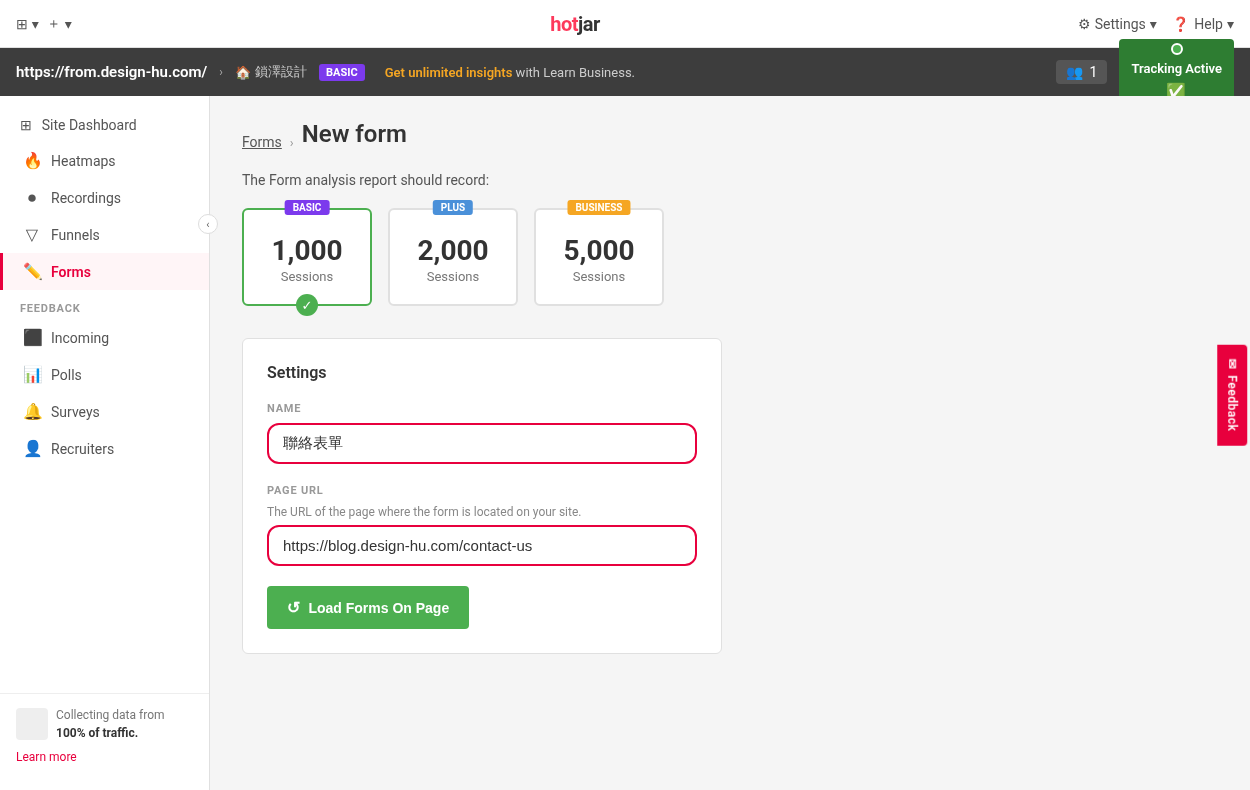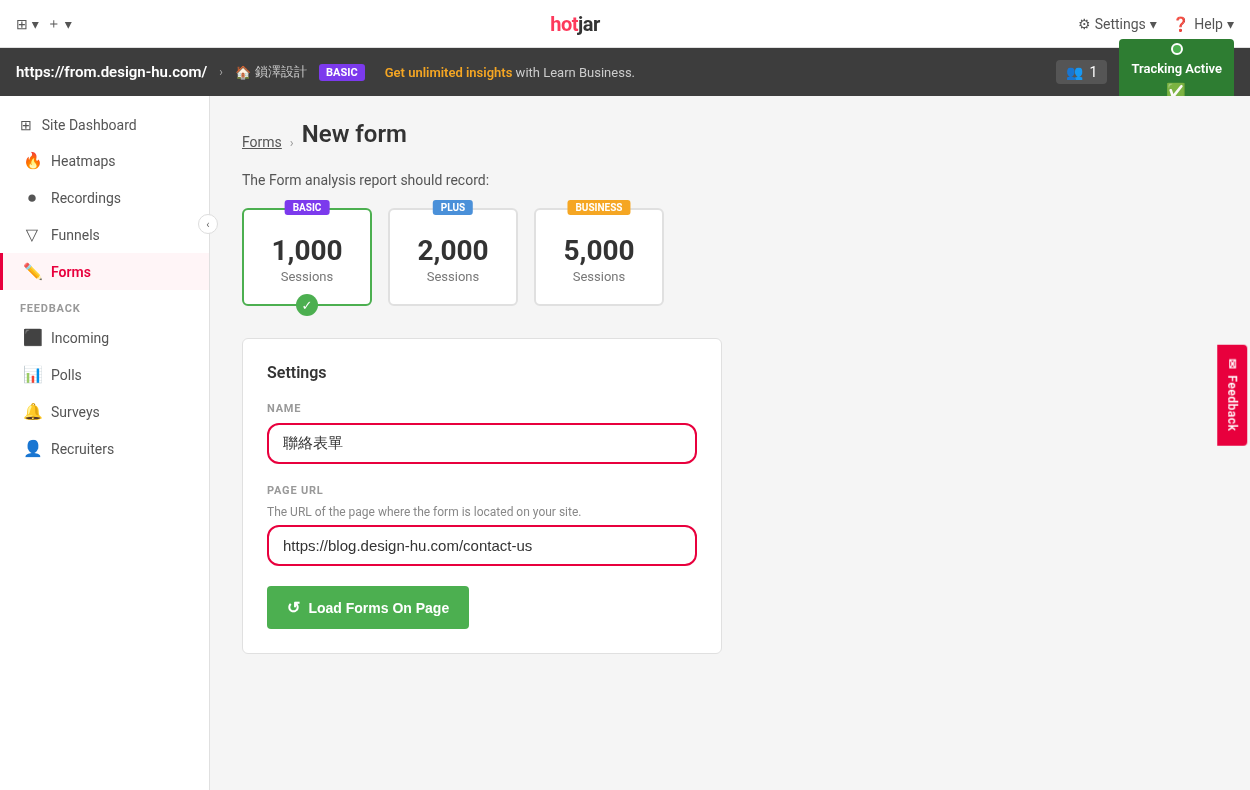--- a/index.html
+++ b/index.html
@@ -224,20 +224,30 @@
     </div>
     <div class="sidebar-item">
       <span class="si-icon">🔔</span>
       <span>Surveys</span>
     </div>
     <div class="sidebar-item">
       <span class="si-icon">👤</span>
       <span>Recruiters</span>
     </div>
 
+    <div class="sidebar-bottom">
+      <div style="display:flex;align-items:center;gap:8px;margin-bottom:6px;">
+        <div style="width:32px;height:32px;background:#eee;border-radius:4px;"></div>
+        <div class="collecting-text">
+          <span>Collecting data from</span><br>
+          <strong>100% of traffic.</strong>
+        </div>
+      </div>
+      <a class="collecting-text" style="color:#e8003d;text-decoration:none;">Learn more</a>
+    </div>
   </div>
 
   <div class="sidebar-collapse">‹</div>
 
   <div class="main-content">
 
     <div class="breadcrumb">
       <span class="breadcrumb-link">Forms</span>
       <span class="breadcrumb-arrow">›</span>
       <span class="page-title">New form</span>

